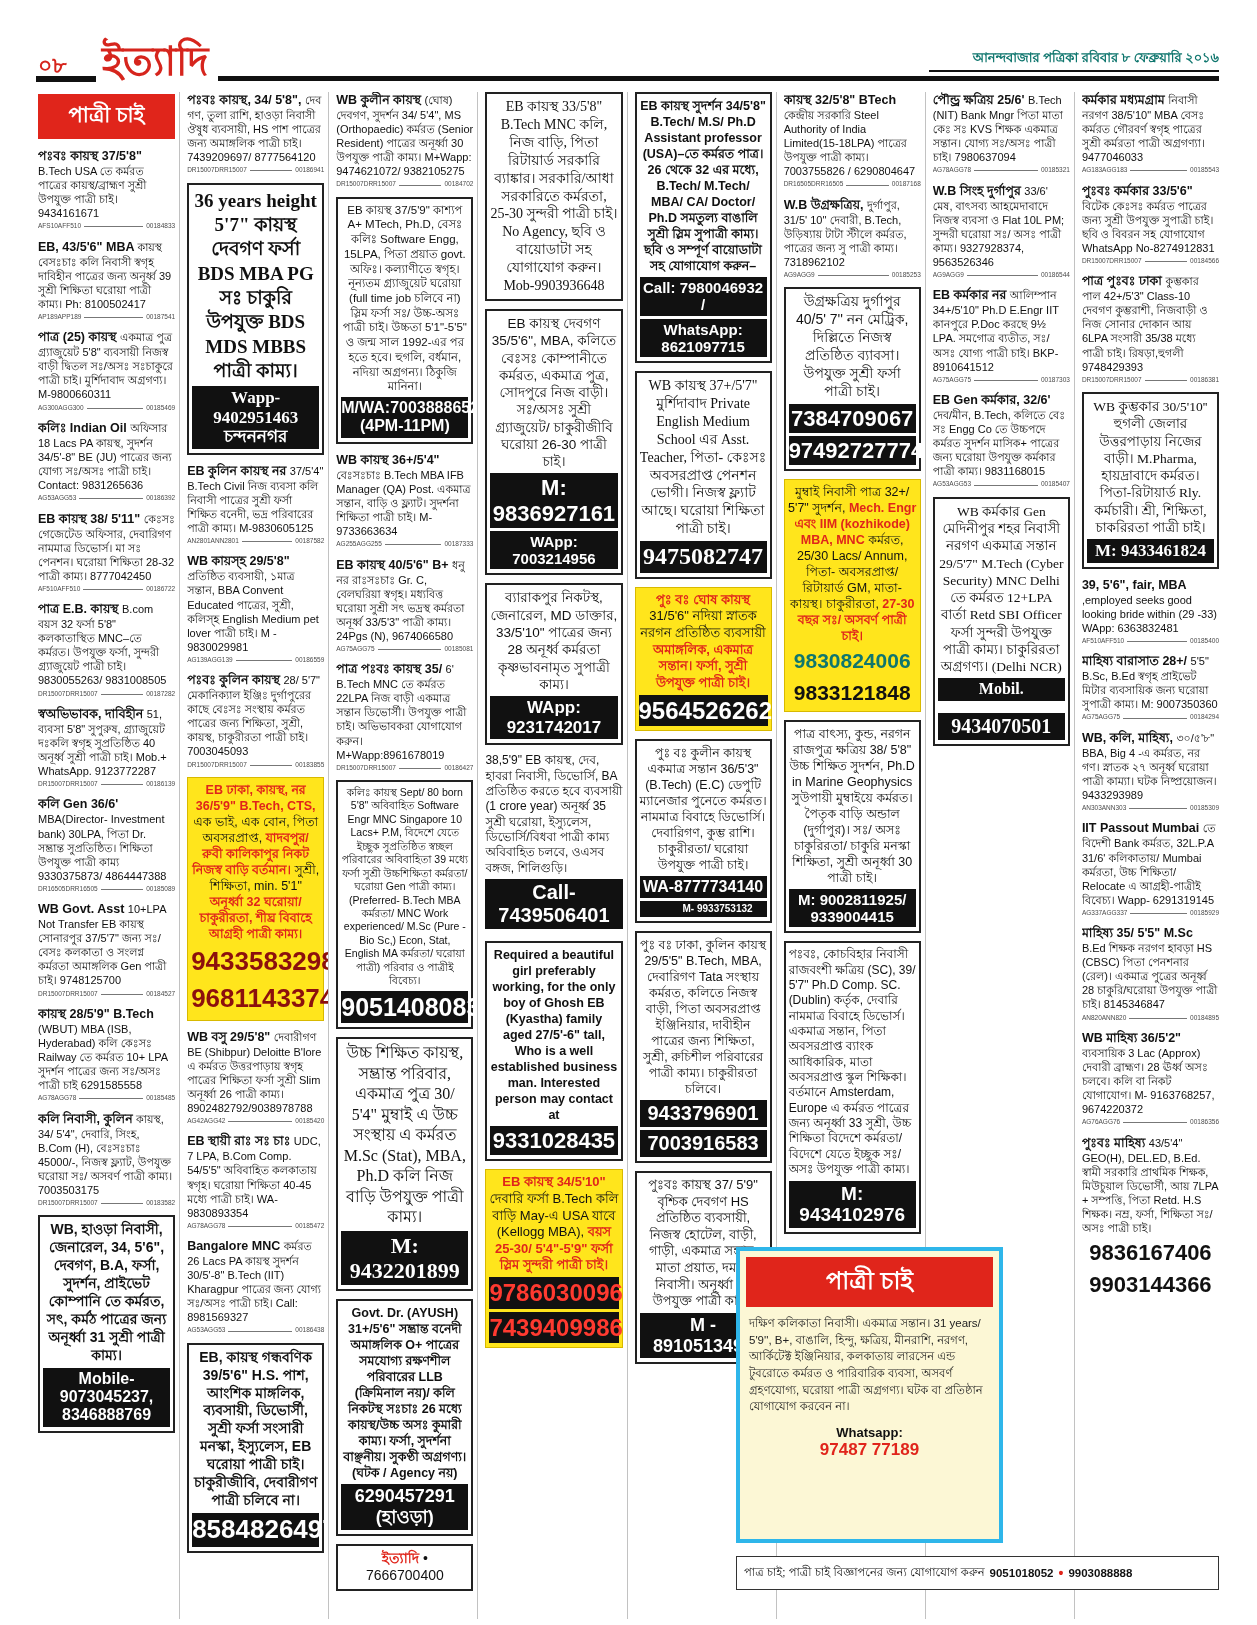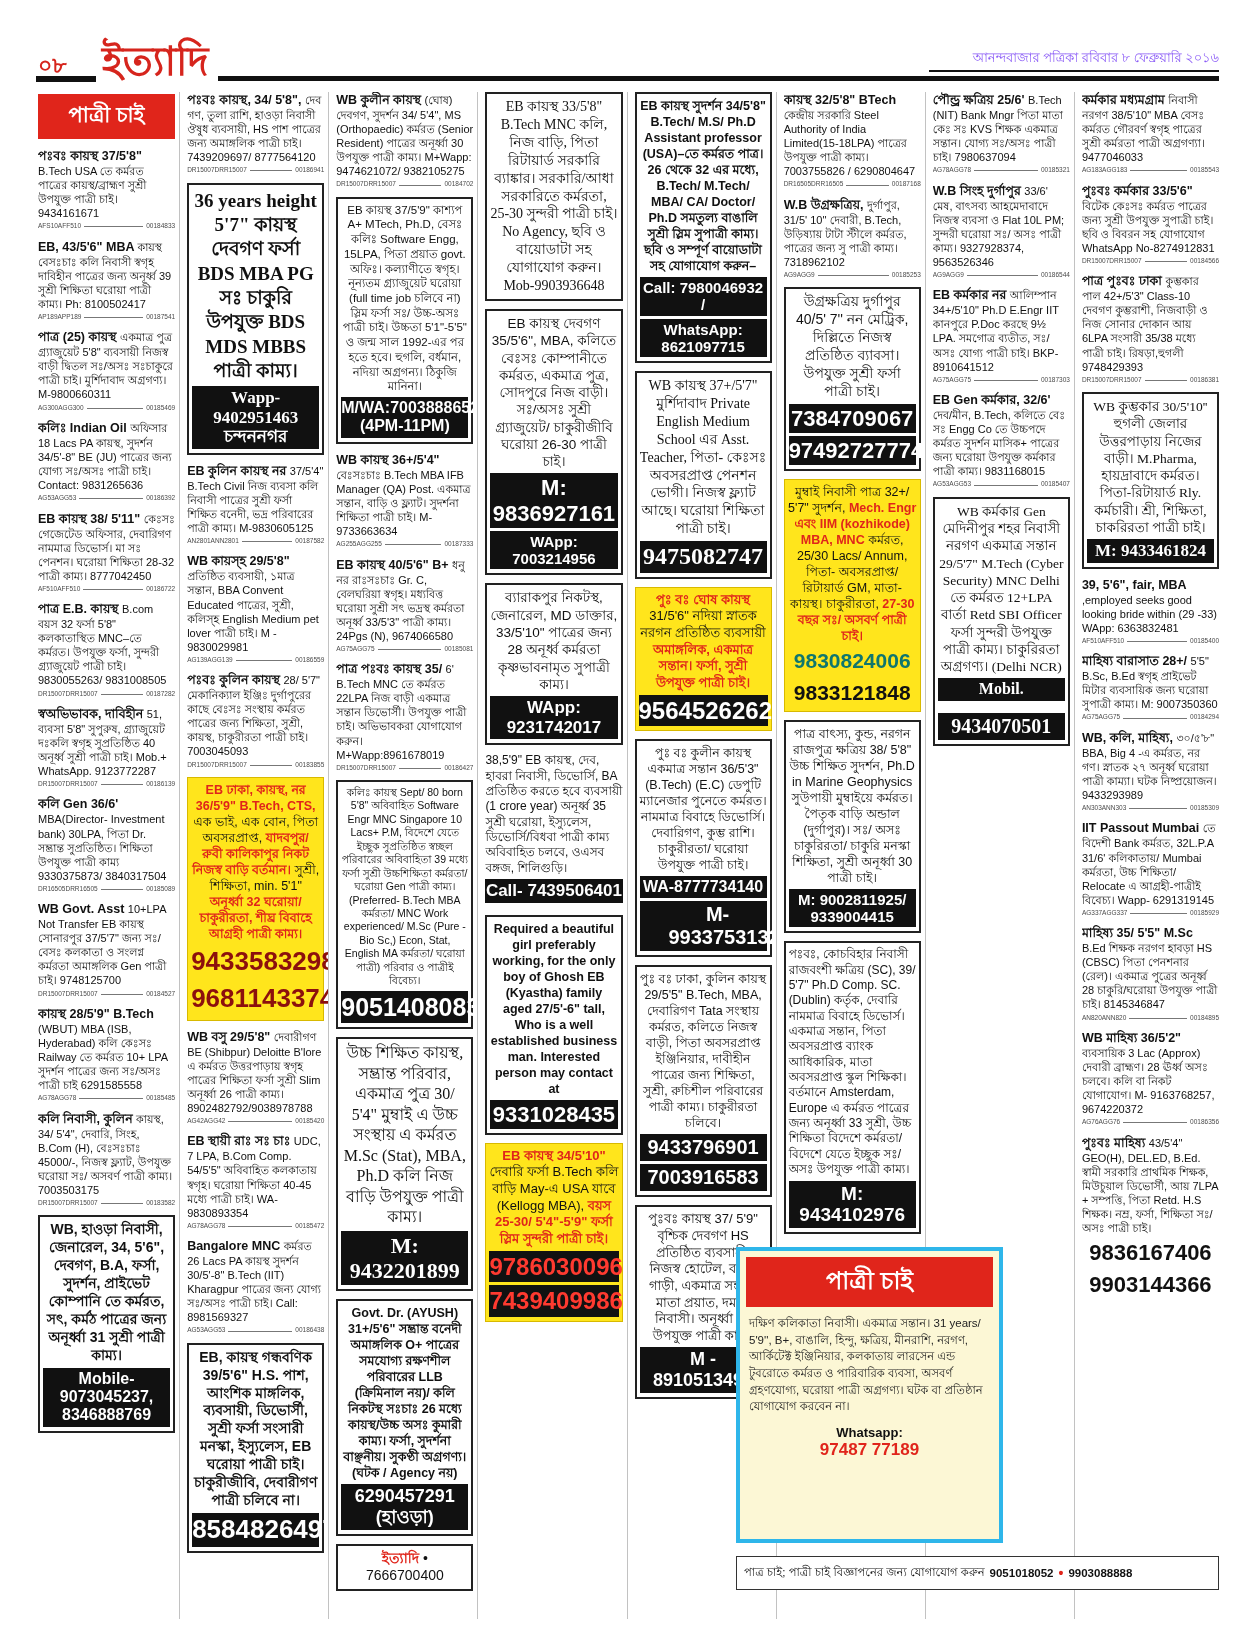--- a/index.html
+++ b/index.html
@@ -4,21 +4,21 @@
 <style>
   html,body{margin:0;padding:0;background:#e9e9e6;}
   #page{position:relative;width:1257px;height:1625px;background:#ffffff;overflow:hidden;
         font-family:"Liberation Sans","DejaVu Sans",sans-serif;color:#111;}
   
   #masthead{position:absolute;left:38px;top:34px;width:1181px;height:50px;}
   #pageno{position:absolute;left:0;top:14px;color:#d6251d;font-size:22px;font-weight:bold;}
   #pageno-rule{position:absolute;left:-2px;top:42px;width:60px;height:6px;background:#111;}
   #section-title{position:absolute;left:64px;top:-4px;color:#d6251d;font-size:40px;font-weight:bold;
                  font-family:"Liberation Serif","DejaVu Serif",serif;}
-  #mast-right{position:absolute;right:0;top:14px;font-size:13px;font-weight:normal;color:#8b5cf6;}
+  #mast-right{position:absolute;right:0;top:14px;font-size:13px;font-weight:bold;color:#0f766e;}
   #mast-rule{position:absolute;left:180px;right:0;top:42px;height:5px;background:#111;}
   #mast-rule2{position:absolute;right:0;top:36px;width:290px;height:2px;background:#111;}
   
   #grid{position:absolute;left:38px;top:92px;width:1181px;height:1527px;display:flex;gap:7px;}
   .col{flex:1 1 0;overflow:hidden;border-right:1px solid #c2c2c2;padding-right:4px;}
   .col:last-child{border-right:none;padding-right:0;}
   
   .sec-header{background:#e0251b;color:#fff;text-align:center;font-weight:bold;font-size:21px;
               padding:5px 0;margin:2px 0 9px 0;}
   .ad{margin-bottom:8px;font-size:11px;line-height:1.28;}
@@ -115,21 +115,21 @@
         </div>
         <div class="ad plain">
           <div class="ad-body"><span class="ad-head">স্বঅভিভাবক, দাবিহীন </span><span>51, ব্যবসা 5'8" সুপুরুষ, গ্র্যাজুয়েট দঃকলি স্বগৃহ সুপ্রতিষ্ঠিত 40 অনূর্ধ্ব সুশ্রী পাত্রী চাই। Mob.+ WhatsApp. 9123772287 </span></div>
           <div class="ref">
             <span>DR15007DRR15007</span>
             <span class="dash"></span>
             <span>00186139</span>
           </div>
         </div>
         <div class="ad plain">
-          <div class="ad-body"><span class="ad-head">কলি Gen 36/6' </span><span>MBA(Director- Investment bank) 30LPA, পিতা Dr. সম্ভ্রান্ত সুপ্রতিষ্ঠিত। শিক্ষিতা উপযুক্ত পাত্রী কাম্য 9330375873/ 3840317504 </span></div>
+          <div class="ad-body"><span class="ad-head">কলি Gen 36/6' </span><span>MBA(Director- Investment bank) 30LPA, পিতা Dr. সম্ভ্রান্ত সুপ্রতিষ্ঠিত। শিক্ষিতা উপযুক্ত পাত্রী কাম্য 9330375873/ 4864447388 </span></div>
           <div class="ref">
             <span>DR16505DRR16505</span>
             <span class="dash"></span>
             <span>00185089</span>
           </div>
         </div>
         <div class="ad plain">
           <div class="ad-body"><span class="ad-head">WB Govt. Asst </span><span>10+LPA Not Transfer EB কায়স্থ সোনারপুর 37/5'7" জন্য সঃ/বেসঃ কলকাতা ও সংলগ্ন কর্মরতা অমাঙ্গলিক Gen পাত্রী চাই। 9748125700 </span></div>
           <div class="ref">
             <span>DR15007DRR15007</span>
@@ -290,21 +290,21 @@
           <div class="ad-body"><span>EB কায়স্থ দেবগণ 35/5'6", MBA, কলিতে বেঃসঃ কোম্পানীতে কর্মরত, একমাত্র পুত্র, সোদপুরে নিজ বাড়ী। সঃ/অসঃ সুশ্রী গ্র্যাজুয়েট/ চাকুরীজীবি ঘরোয়া 26-30 পাত্রী চাই। </span></div>
           <div class="bar" style="font-size: 22px;">M: 9836927161</div>
           <div class="bar" style="font-size: 15px;">WApp: 7003214956</div>
         </div>
         <div class="ad box center" style="font-size: 13.5px;">
           <div class="ad-body"><span>ব্যারাকপুর নিকটস্থ, জেনারেল, MD ডাক্তার, 33/5'10" পাত্রের জন্য 28 অনূর্ধ্ব কর্মরতা কৃষ্ণভাবনামৃত সুপাত্রী কাম্য। </span></div>
           <div class="bar" style="font-size: 17px;">WApp: 9231742017</div>
         </div>
         <div class="ad plain" style="font-size: 12px;">
           <div class="ad-body"><span>38,5'9" EB কায়স্থ, দেব, হাবরা নিবাসী, ডিভোর্সি, BA প্রতিষ্ঠিত করতে হবে ব্যবসায়ী (1 crore year) অনূর্ধ্ব 35 সুশ্রী ঘরোয়া, ইস্যুলেস, ডিভোর্সি/বিধবা পাত্রী কাম্য অবিবাহিত চলবে, ওএসব বঙ্গজ, শিলিগুড়ি। </span></div>
-          <div class="bar" style="font-size: 17px;">Call- 7439506401</div>
+          <div class="bar" style="font-size: 20px;">Call- 7439506401</div>
         </div>
         <div class="ad box center bold" style="font-size: 12.5px; margin-top: 12px;">
           <div class="ad-body"><span>Required a beautiful girl preferably working, for the only boy of Ghosh EB (Kyastha) family aged 27/5'-6" tall, Who is a well established business man. Interested person may contact at </span></div>
           <div class="bar" style="font-size: 22px;">9331028435</div>
         </div>
         <div class="ad yellow center" style="font-size: 13px;">
           <div class="ad-body"><span style="color: rgb(224, 37, 27); font-weight: bold;">EB কায়স্থ 34/5'10" </span><span>দেবারি ফর্সা B.Tech কলি বাড়ি May-এ USA যাবে (Kellogg MBA), </span><span style="color: rgb(224, 37, 27); font-weight: bold;">বয়স 25-30/ 5'4"-5'9" ফর্সা স্লিম সুন্দরী পাত্রী চাই। </span></div>
           <div class="bar" style="background: rgb(17, 17, 17); color: rgb(255, 58, 48); font-size: 24px;">9786030096</div>
           <div class="bar" style="background: rgb(17, 17, 17); color: rgb(255, 58, 48); font-size: 24px;">7439409986</div>
         </div>
@@ -319,21 +319,21 @@
           <div class="ad-body"><span>WB কায়স্থ 37+/5'7" মুর্শিদাবাদ Private English Medium School এর Asst. Teacher, পিতা- কেঃসঃ অবসরপ্রাপ্ত পেনশন ভোগী। নিজস্ব ফ্ল্যাট আছে। ঘরোয়া শিক্ষিতা পাত্রী চাই। </span></div>
           <div class="bar" style="font-size: 24px;">9475082747</div>
         </div>
         <div class="ad yellow center" style="font-size: 13px;">
           <div class="ad-body"><span style="color: rgb(224, 37, 27); font-weight: bold;">পুঃ বঃ ঘোষ কায়স্থ </span><span>31/5'6" নদিয়া স্নাতক নরগন প্রতিষ্ঠিত ব্যবসায়ী </span><span style="color: rgb(224, 37, 27); font-weight: bold;">অমাঙ্গলিক, একমাত্র সন্তান। ফর্সা, সুশ্রী উপযুক্ত পাত্রী চাই। </span></div>
           <div class="bar" style="font-size: 24px;">9564526262</div>
         </div>
         <div class="ad box center" style="font-size: 12.5px;">
           <div class="ad-body"><span>পুঃ বঃ কুলীন কায়স্থ একমাত্র সন্তান 36/5'3" (B.Tech) (E.C) ডেপুটি ম্যানেজার পুনেতে কর্মরত। নামমাত্র বিবাহে ডিভোর্সি। দেবারিগণ, কুম্ভ রাশি। চাকুরীরতা/ ঘরোয়া উপযুক্ত পাত্রী চাই। </span></div>
           <div class="bar" style="font-size: 16px;">WA-8777734140</div>
-          <div class="bar" style="font-size: 20px; padding-left: 29px;">M- 9933753132</div>
+          <div class="bar" style="font-size: 10px; padding-left: 29px;">M- 9933753132</div>
         </div>
         <div class="ad box center" style="font-size: 12.5px;">
           <div class="ad-body"><span>পুঃ বঃ ঢাকা, কুলিন কায়স্থ 29/5'5" B.Tech, MBA, দেবারিগণ Tata সংস্থায় কর্মরত, কলিতে নিজস্ব বাড়ী, পিতা অবসরপ্রাপ্ত ইঞ্জিনিয়ার, দাবীহীন পাত্রের জন্য শিক্ষিতা, সুশ্রী, রুচিশীল পরিবারের পাত্রী কাম্য। চাকুরীরতা চলিবে। </span></div>
           <div class="bar" style="font-size: 20px;">9433796901</div>
           <div class="bar" style="font-size: 20px;">7003916583</div>
         </div>
         <div class="ad box center" style="font-size: 13px;">
           <div class="ad-body"><span>পুঃবঃ কায়স্থ 37/ 5'9" বৃশ্চিক দেবগণ HS প্রতিষ্ঠিত ব্যবসায়ী, নিজস্ব হোটেল, বাড়ী, গাড়ী, একমাত্র সন্তান, মাতা প্রয়াত, দমদম নিবাসী। অনূর্ধ্বা 32 উপযুক্ত পাত্রী কাম্য। </span></div>
           <div class="bar" style="font-size: 18px;">M - 8910513492</div>
         </div>

